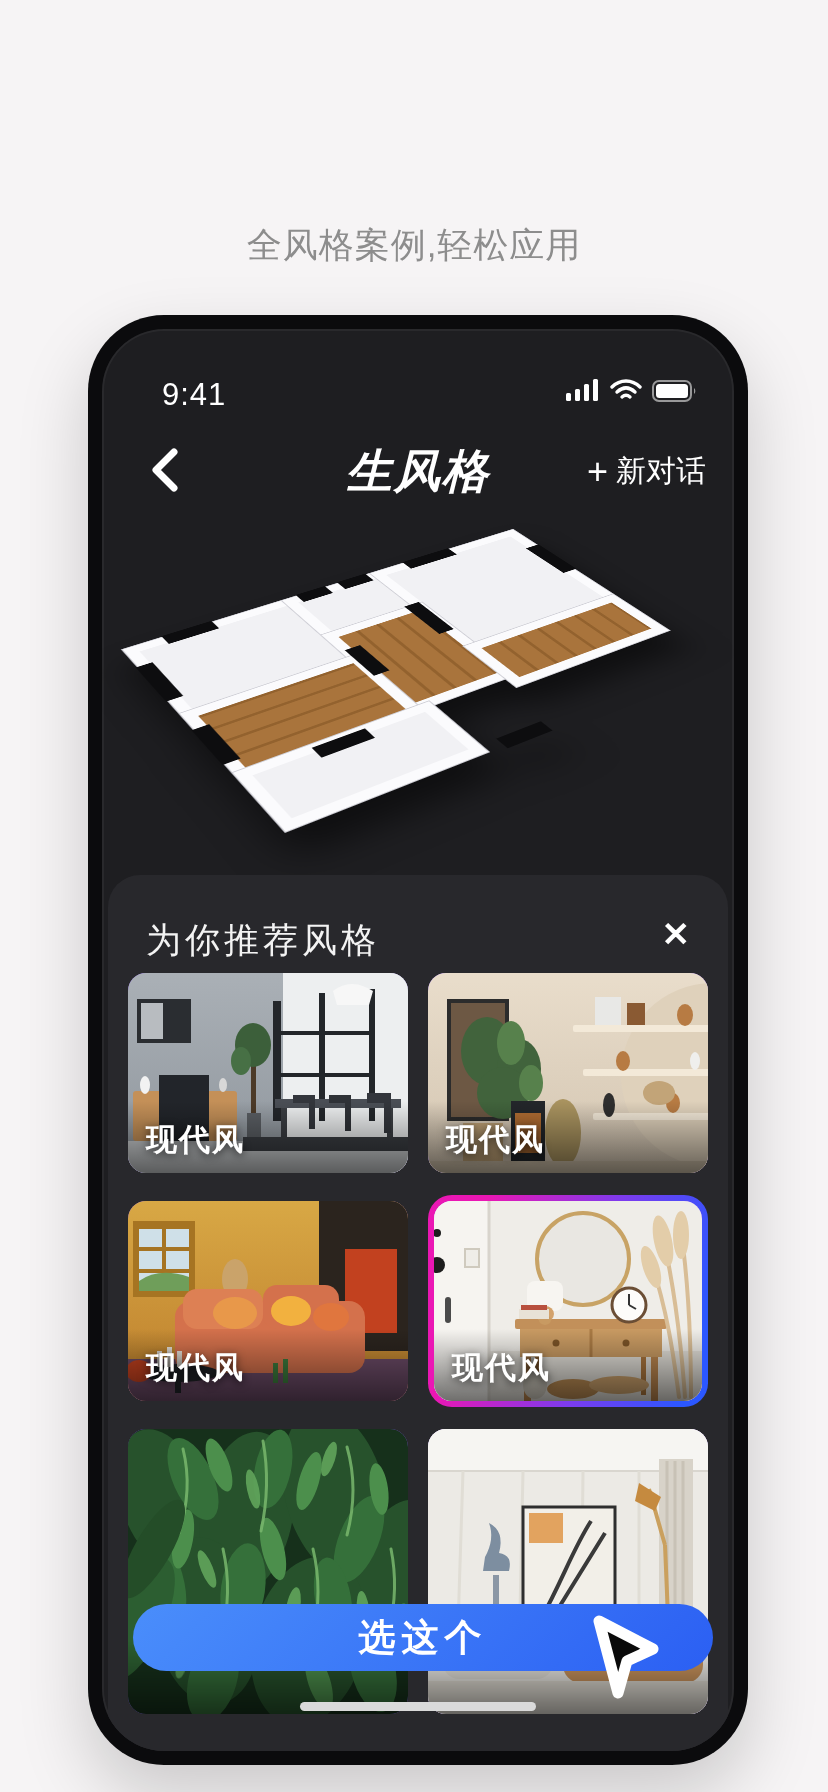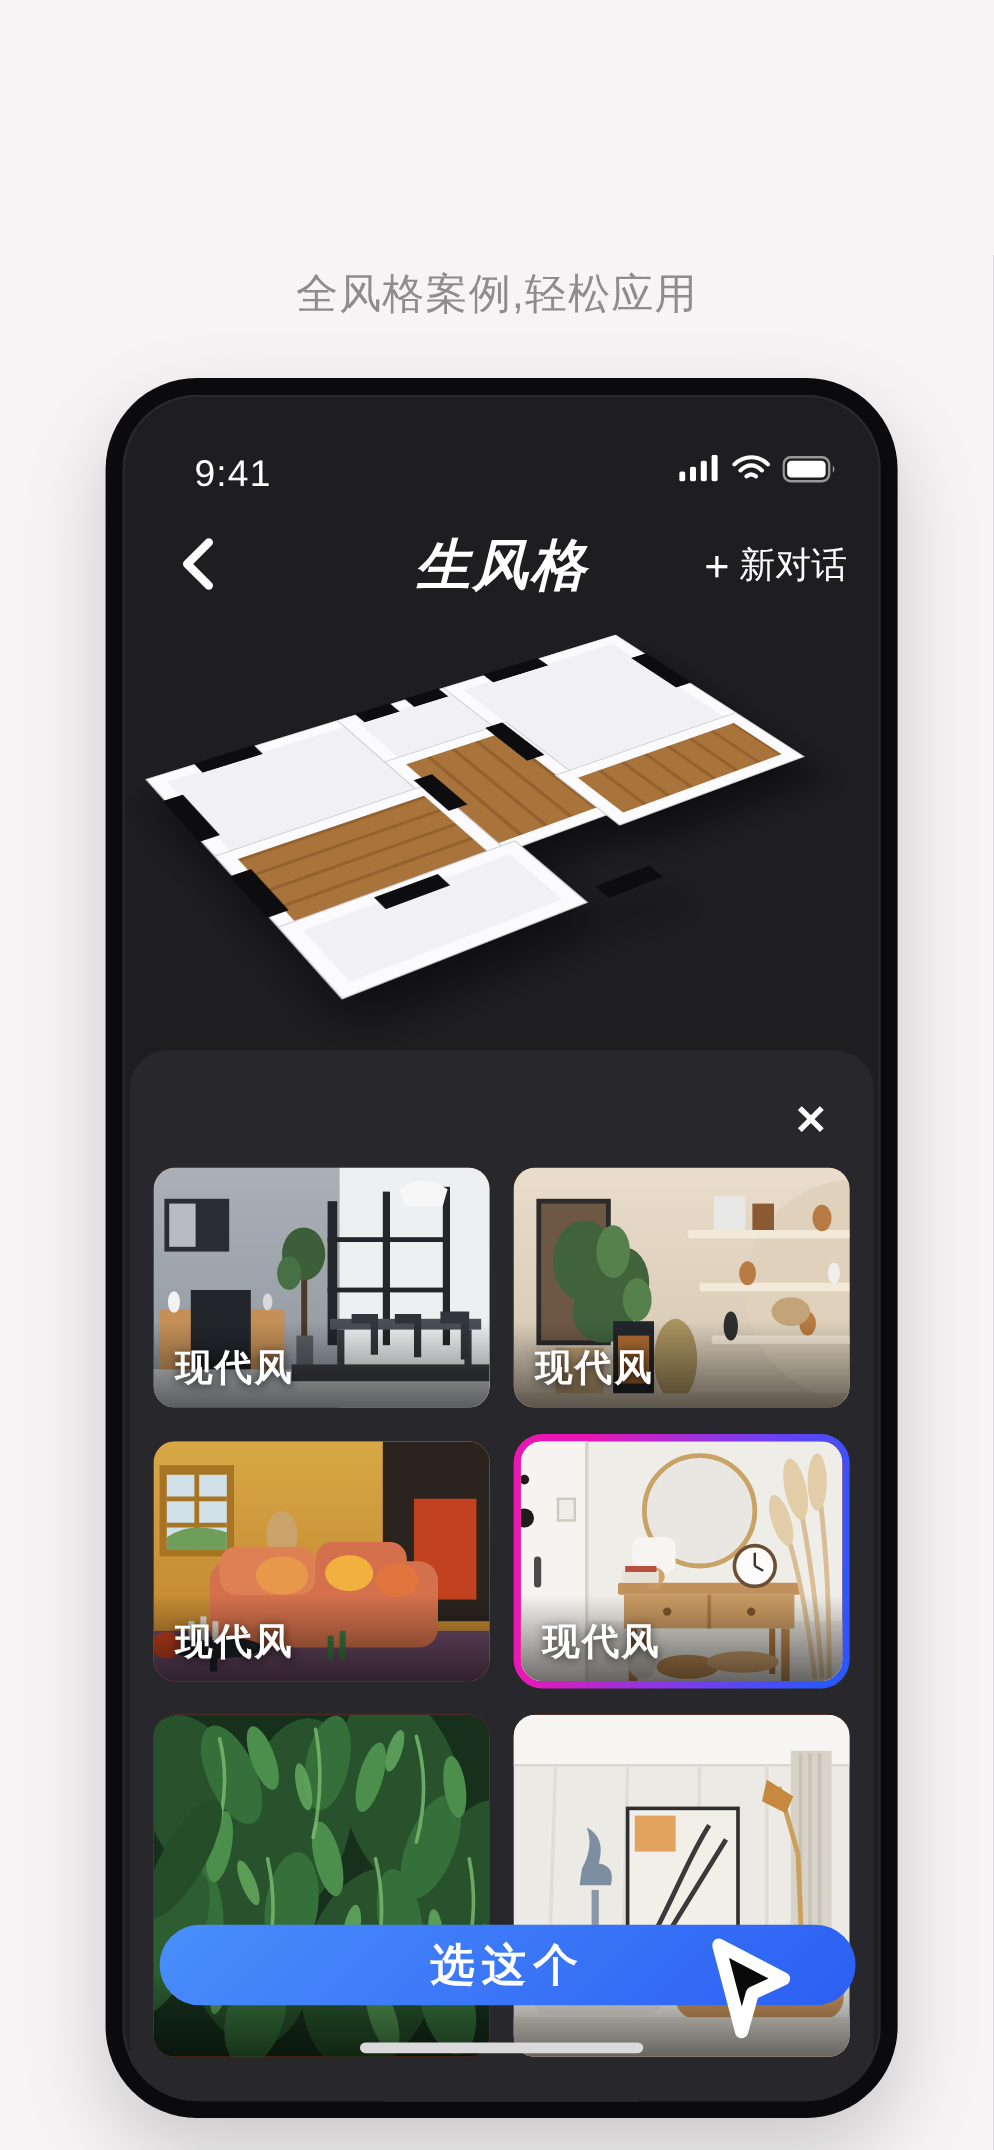--- a/index.html
+++ b/index.html
@@ -67,21 +67,21 @@
   .sheet-title{font-size:35px;color:#f3f3f3;letter-spacing:4px;margin-left:18px;}
   .close-btn{
     position:absolute;right:14px;top:38px;background:none;border:none;cursor:pointer;
     color:#fff;font-size:34px;font-weight:700;line-height:34px;padding:4px;
   }
   .grid{
     display:grid;grid-template-columns:1fr 1fr;grid-template-rows:200px 212px 285px;
     column-gap:20px;row-gap:22px;margin-top:2px;
   }
   .card{
-    position:relative;border-radius:18px;overflow:hidden;background:#c2410c;cursor:pointer;
+    position:relative;border-radius:18px;overflow:hidden;background:#8b5cf6;cursor:pointer;
   }
   .card svg{position:absolute;inset:0;width:100%;height:100%;}
   .card .scrim{position:absolute;left:0;right:0;bottom:0;height:72px;
     background:linear-gradient(180deg,rgba(0,0,0,0) 0%,rgba(0,0,0,.55) 100%);}
   .card-label{
     position:absolute;left:18px;bottom:12px;color:#fff;font-size:31px;font-weight:700;
     letter-spacing:2px;text-shadow:0 2px 8px rgba(0,0,0,.7);
   }
   .c-row2{height:200px;margin-top:6px;}
   .sel-wrap{
@@ -168,20 +168,21 @@
           <div class="door" style="left:-2px;top:130px;width:14px;height:50px;"></div>
           <div class="door" style="left:146px;top:96px;width:14px;height:44px;"></div>
           <div class="door" style="left:222px;top:64px;width:14px;height:52px;"></div>
           <div class="door" style="left:60px;top:196px;width:44px;height:14px;"></div>
           <div class="door" style="left:176px;top:258px;width:40px;height:14px;"></div>
         </div>
       </div>
 
       <div class="sheet">
         <div class="sheet-header">
+          <span class="sheet-title">为你推荐风格</span>
           <button class="close-btn">
             <span>✕</span>
           </button>
         </div>
 
         <div class="grid">
 
           <div class="card">
             <svg viewBox="0 0 290 200" preserveAspectRatio="xMidYMid slice">
               <defs>

